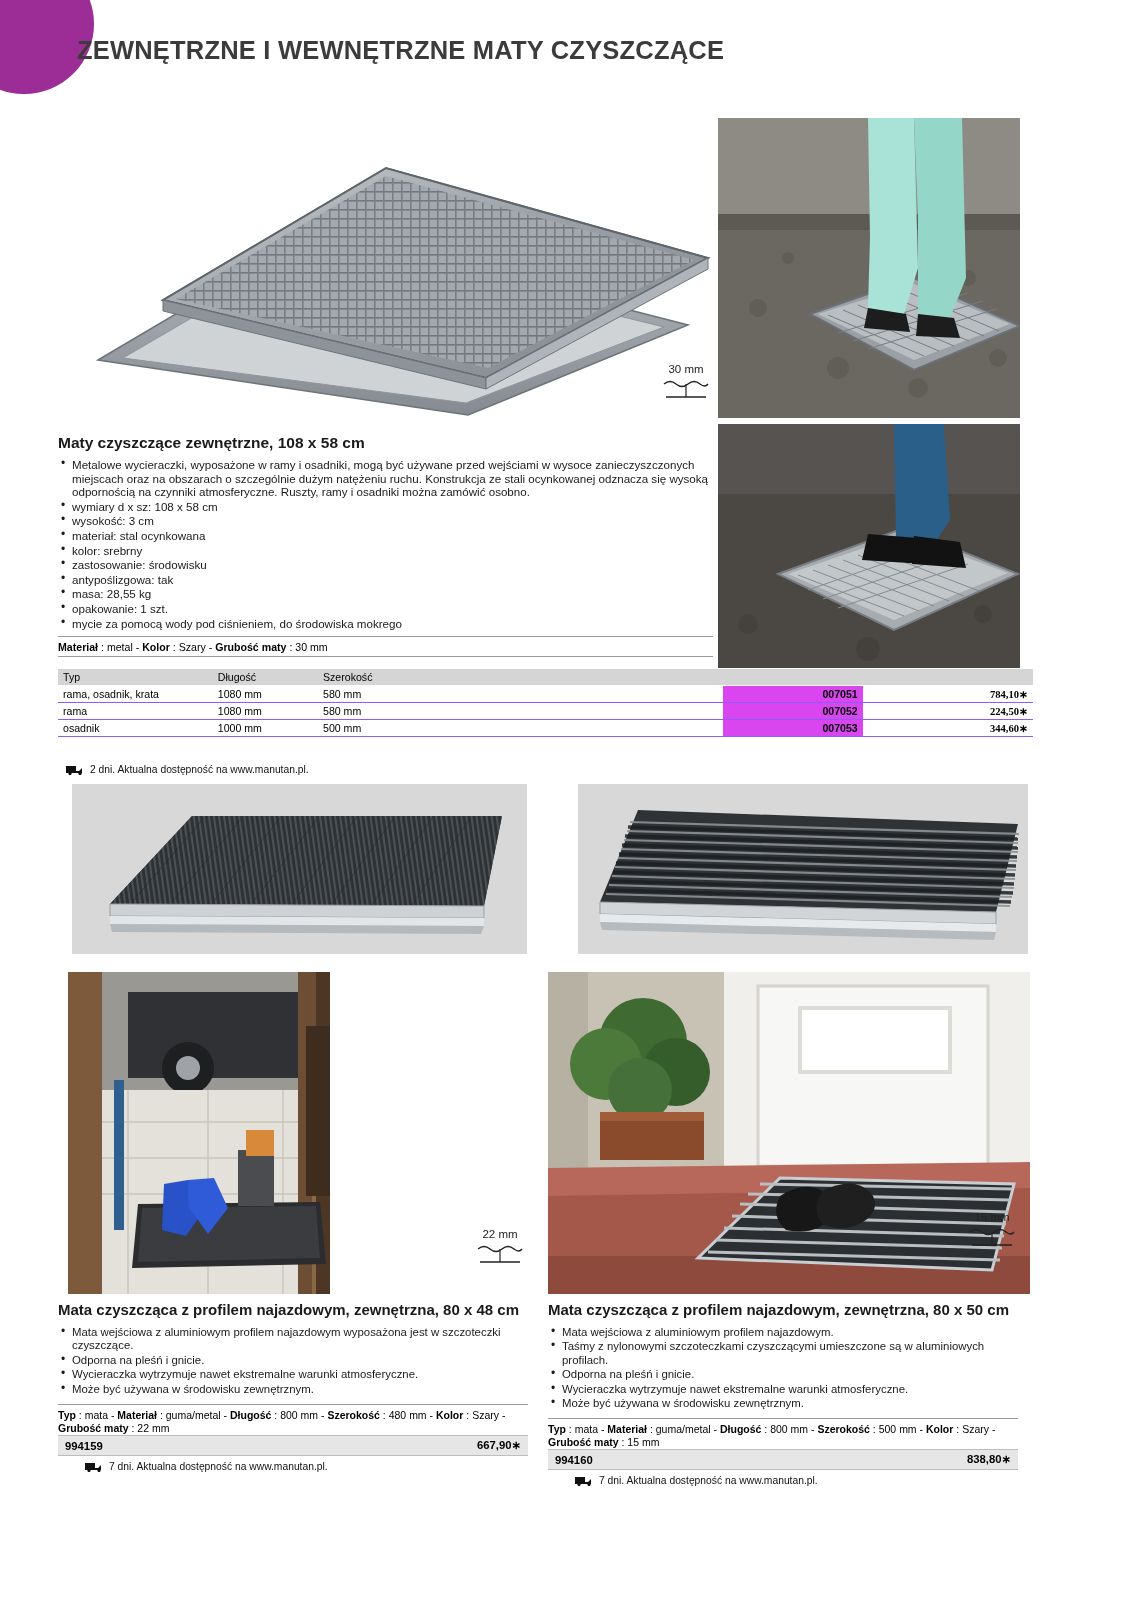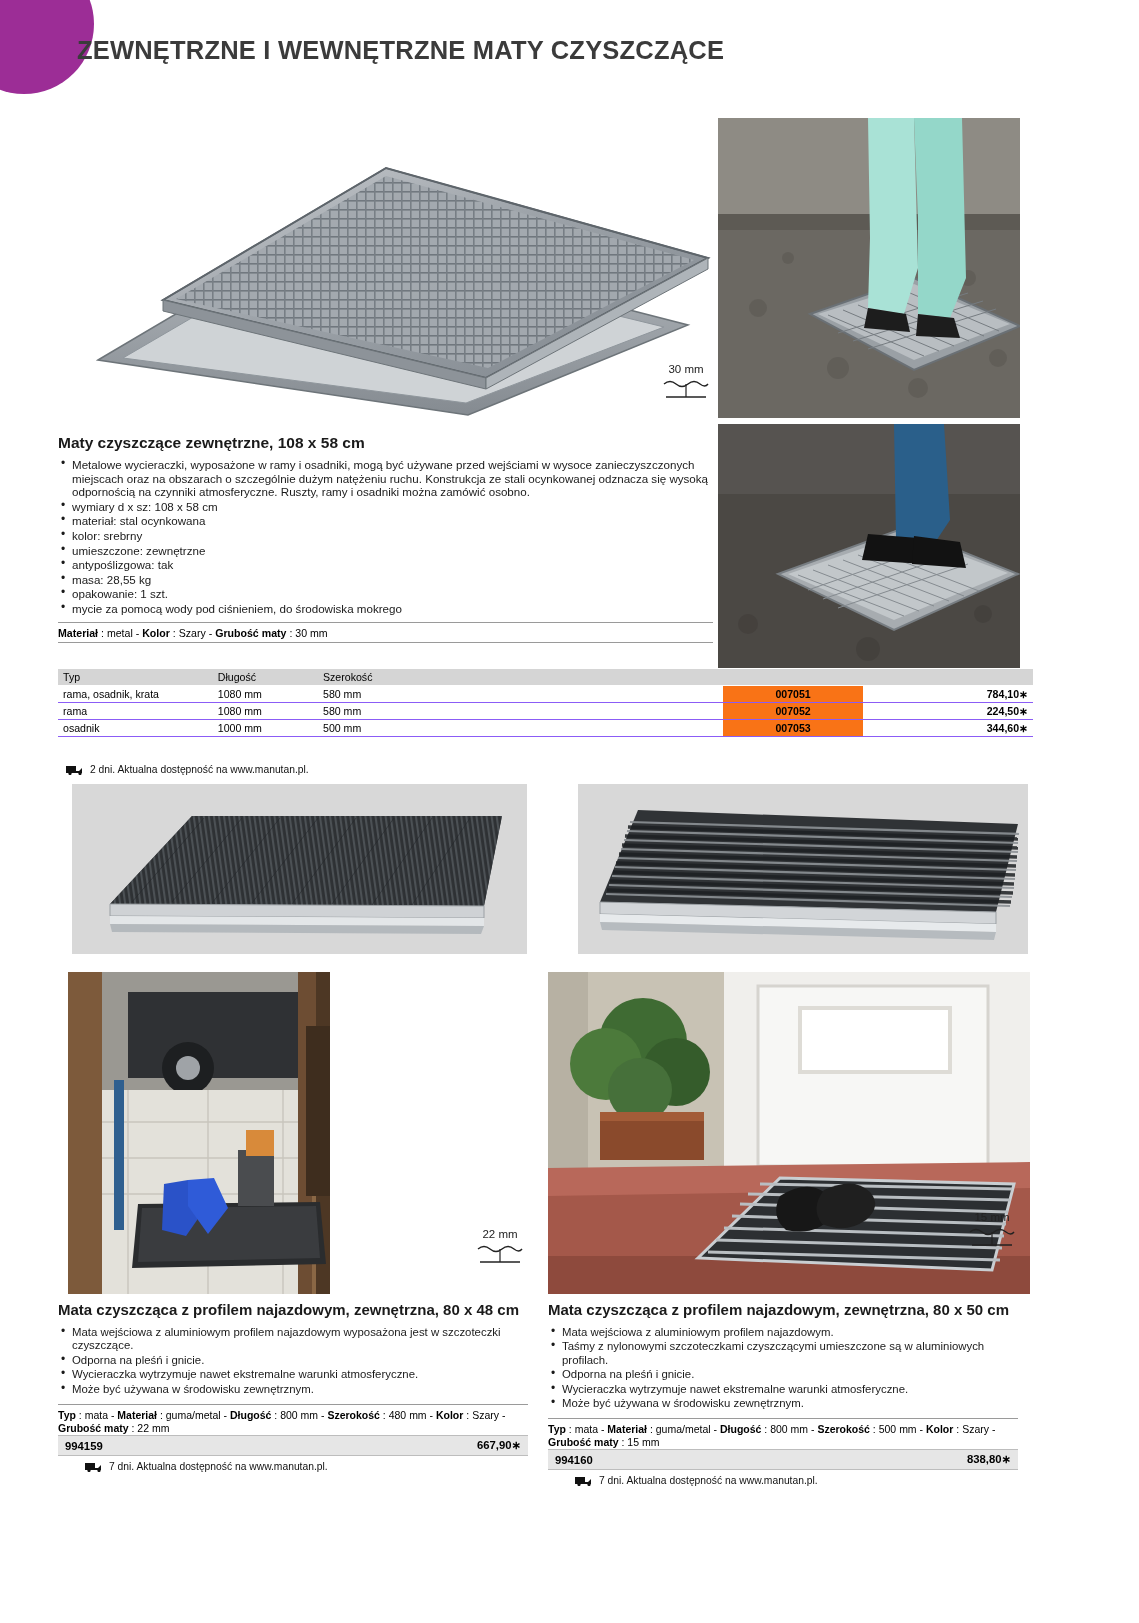--- a/index.html
+++ b/index.html
@@ -62,22 +62,22 @@
   .ptable { position:absolute; border-collapse:collapse; font-size:10.6px; }
   .ptable th {
     background:#d5d5d5; font-weight:normal; text-align:left;
     padding:2px 5px; border-bottom:1px solid #ffffff;
   }
   .ptable td { padding:2px 5px; border-bottom:1px solid #8b5cf6; }
   .ptable tr.row0 td { border-top:1px solid #c9c9c9; }
   .c-typ { width:100px; }
   .c-dl  { width:68px; }
   .c-sz  { width:262px; }
-  .c-ref { width:90px; background:#f97316; text-align:center; font-weight:bold; }
-  .c-price { width:110px; text-align:right; font-weight:bold; }
+  .c-ref { width:90px; background:#d946ef; text-align:right; font-weight:bold; }
+  .c-price { width:110px; text-align:right; font-weight:bold;font-family:Liberation Serif, serif; }
   .c-price .star { color:#000; }
 
   .delivery {
     position:absolute; font-size:10.3px; color:#111;
   }
   .delivery .truck { display:inline-block; vertical-align:-2px; margin-right:5px; }
 
   
   #mat-left { left:72px; top:784px; width:455px; height:170px; }
   #mat-right { left:578px; top:784px; width:450px; height:170px; }
@@ -219,23 +219,24 @@
     <line x1="25" y1="6" x2="25" y2="19" stroke="#222" stroke-width="1.2"></line>
     <line x1="5" y1="19" x2="45" y2="19" stroke="#222" stroke-width="1.4"></line>
   </svg>
 </div>
 
 <div id="sec1-text">
   <h2 class="prod-title">Maty czyszczące zewnętrzne, 108 x 58 cm</h2>
   <ul class="bullets">
     <li>Metalowe wycieraczki, wyposażone w ramy i osadniki, mogą być używane przed wejściami w wysoce zanieczyszczonych miejscach oraz na obszarach o szczególnie dużym natężeniu ruchu. Konstrukcja ze stali ocynkowanej odznacza się wysoką odpornością na czynniki atmosferyczne. Ruszty, ramy i osadniki można zamówić osobno.</li>
     <li>wymiary d x sz: 108 x 58 cm</li>
+    <li>wysokość: 3 cm</li>
     <li>materiał: stal ocynkowana</li>
     <li>kolor: srebrny</li>
-    <li>umieszczone: zewnętrzne</li>
+    <li>zastosowanie: środowisku</li>
     <li>antypoślizgowa: tak</li>
     <li>masa: 28,55 kg</li>
     <li>opakowanie: 1 szt.</li>
     <li>mycie za pomocą wody pod ciśnieniem, do środowiska mokrego</li>
   </ul>
   <div class="matline"><b>Materiał</b> : metal - <b>Kolor</b> : Szary - <b>Grubość maty</b> : 30 mm</div>
 </div>
 
 <table class="ptable" style="left:58px; top:669px; width:975px;">
   <thead>

